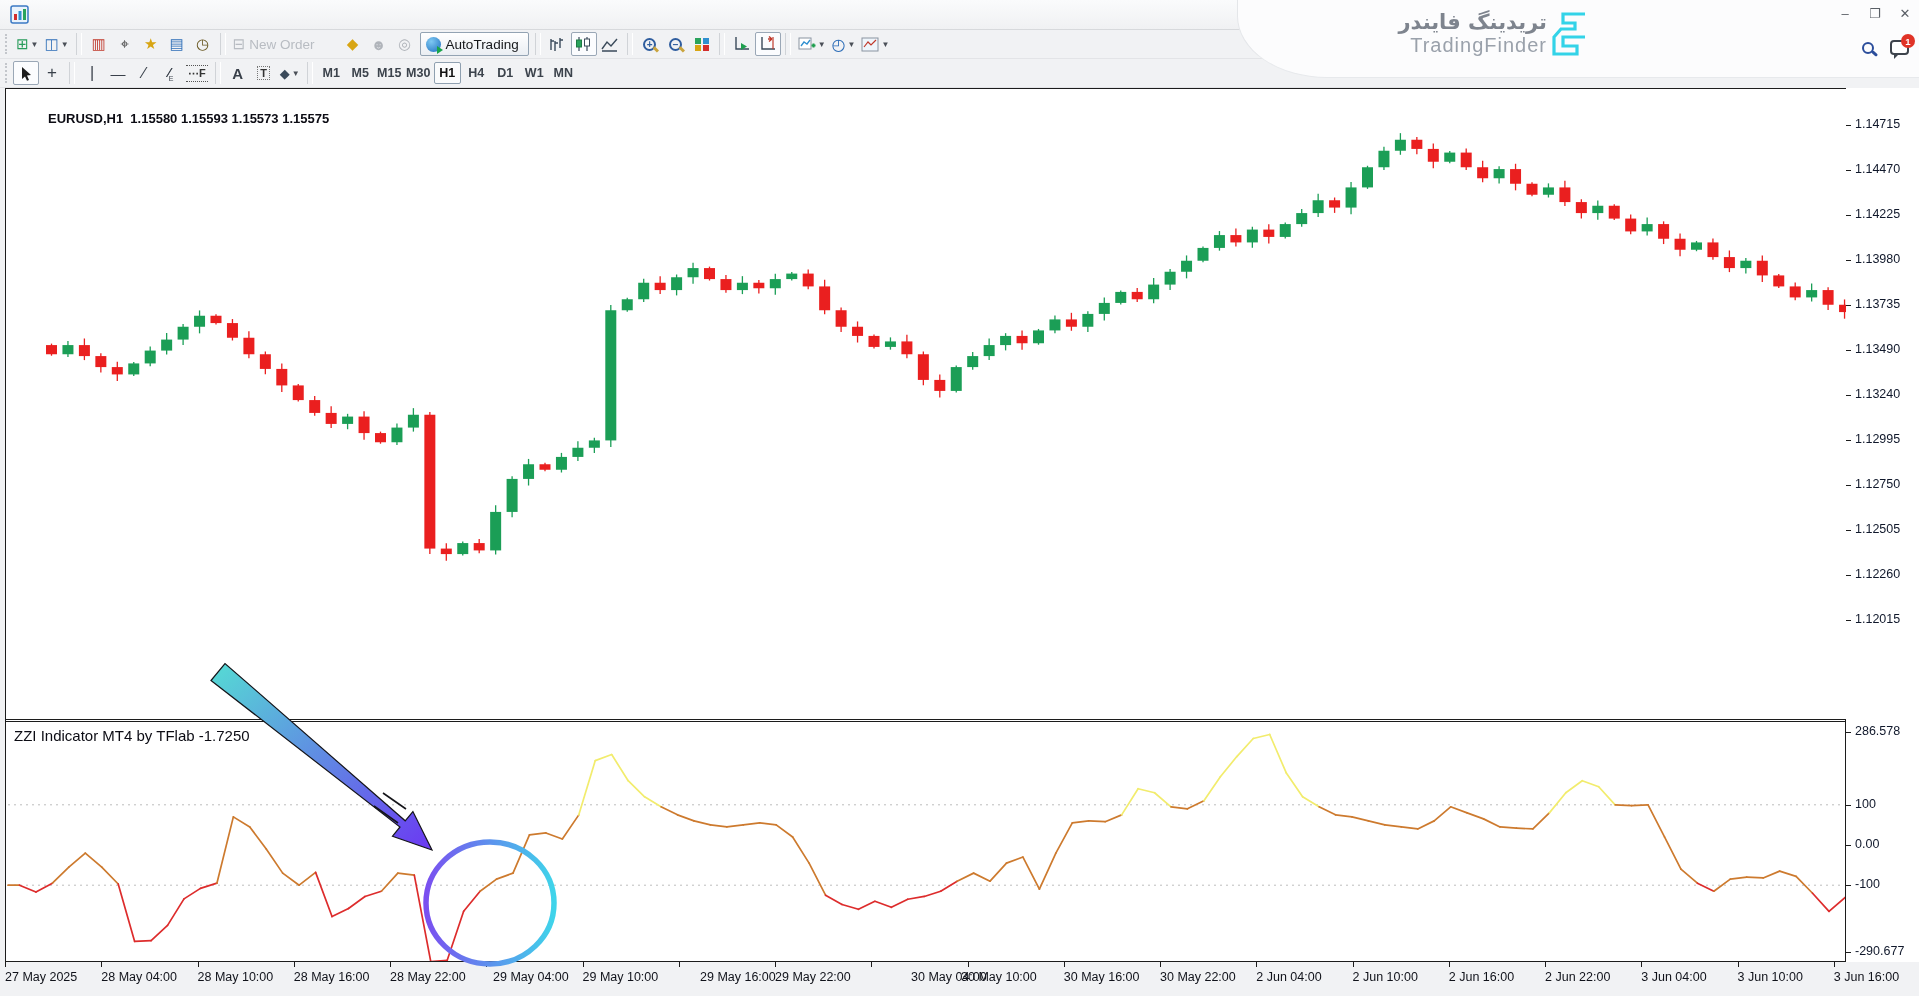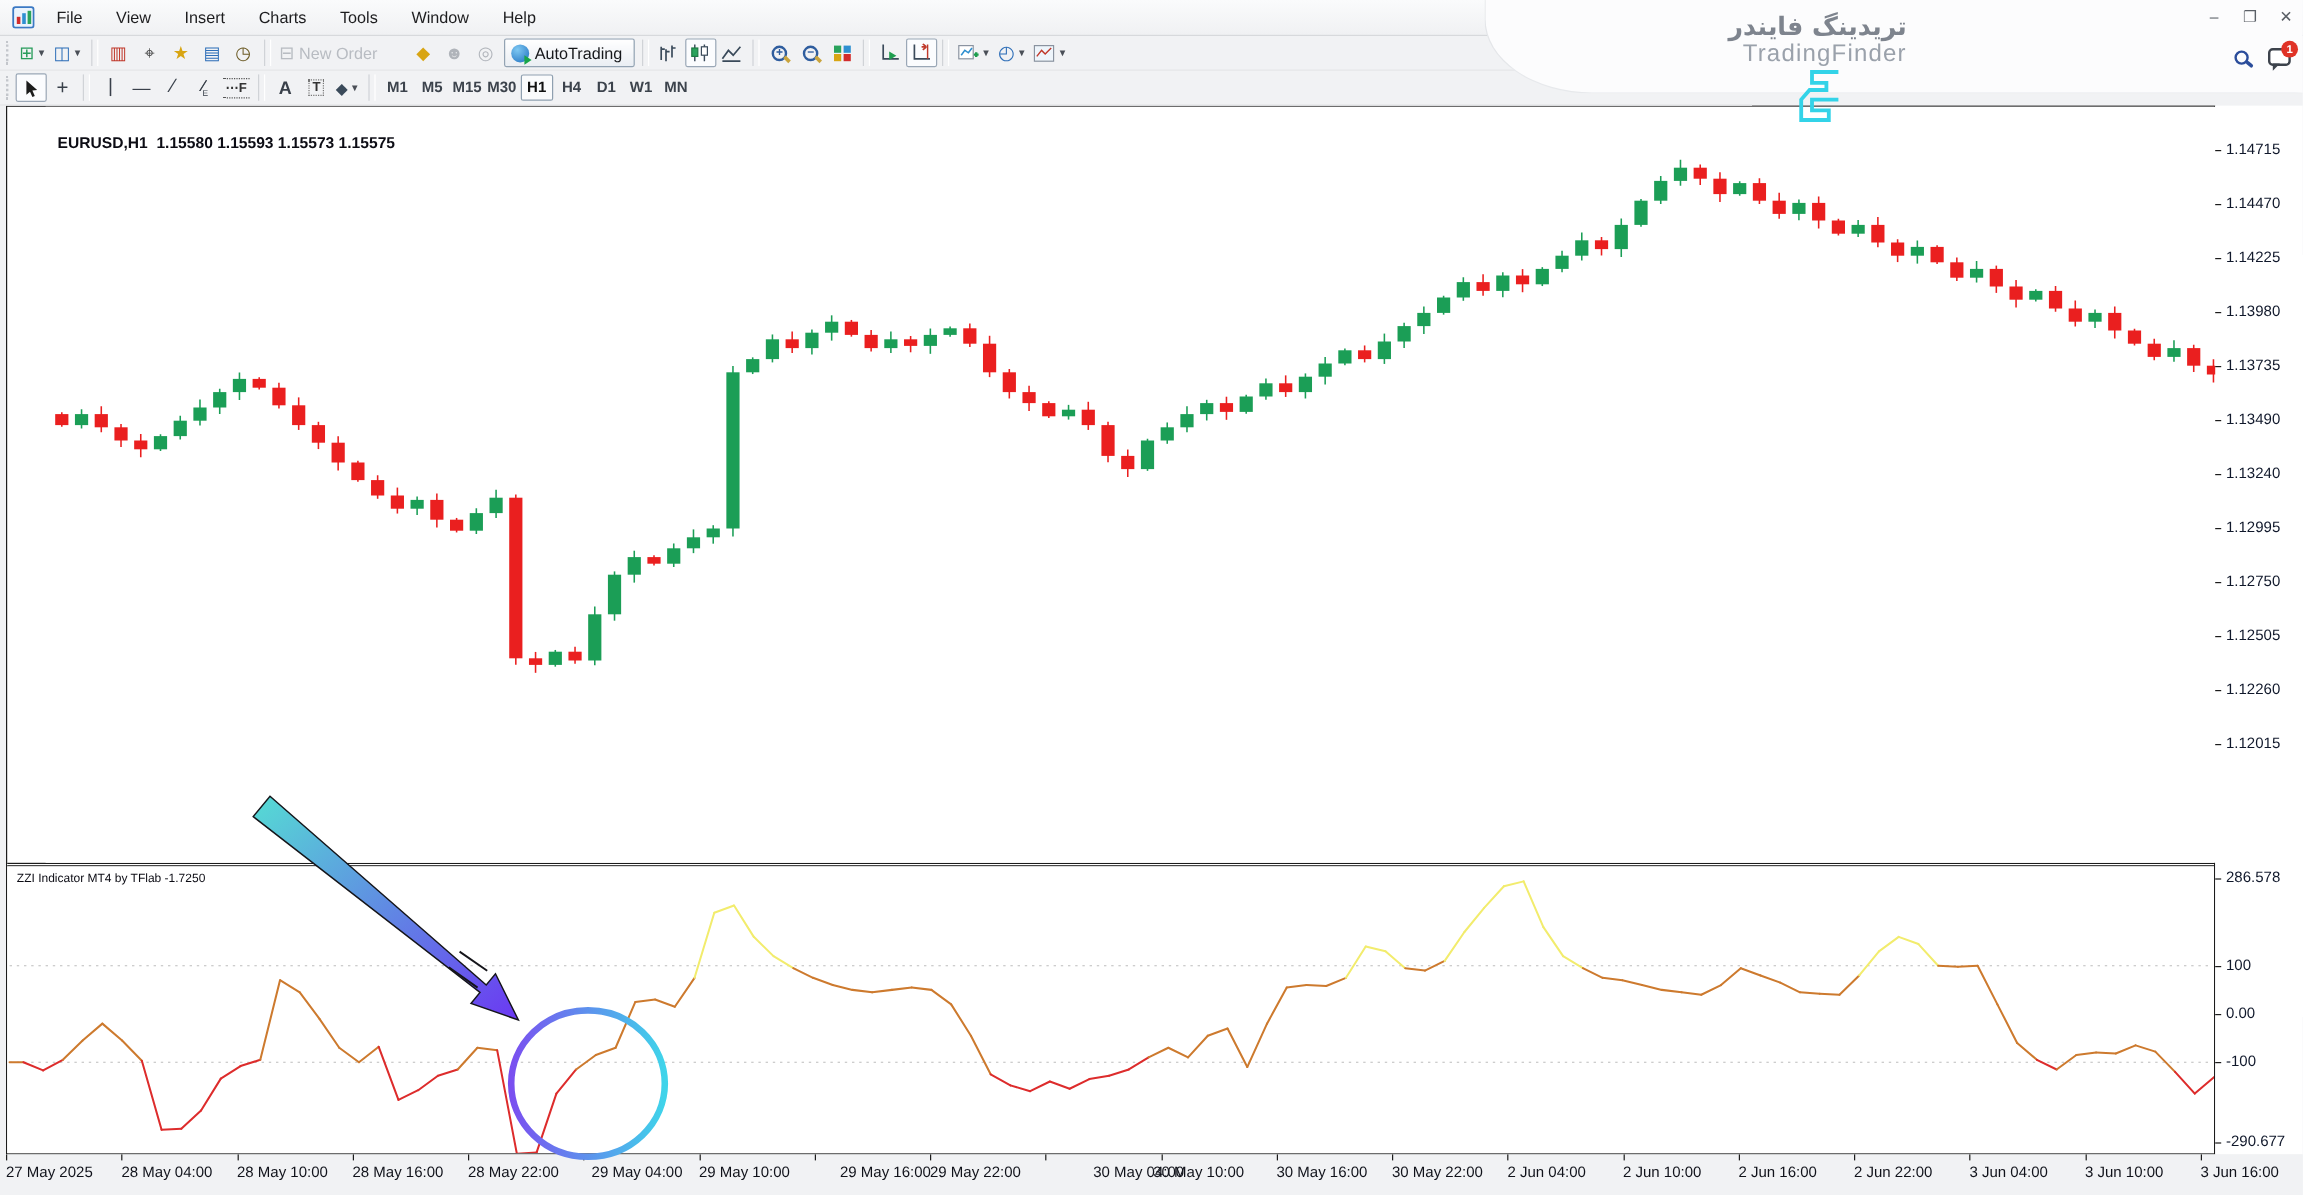--- a/index.html
+++ b/index.html
@@ -40,21 +40,21 @@
   .tfbtn { min-width:27px; height:22px; display:flex; align-items:center; justify-content:center;
     font-size:12.5px; font-weight:bold; color:#3c434c; border:1px solid transparent; border-radius:2px; margin:0 1px; }
   .tfbtn.active { border:1px solid #8fa0b0; background:#fafbfc; color:#111; }
   .fib { font-size:11px; font-weight:bold; color:#333; border-top:1px dotted #555; border-bottom:1px dotted #555; padding:1px 2px; }
   .tlabel { font-size:11px; font-weight:bold; color:#333; border:1px dotted #777; padding:0 2px; }
 
   
   #brand-plate { position:absolute; right:0; top:0; width:682px; height:78px; background:#fcfcfd;
     border-bottom-left-radius:90px 62px; border-left:1px solid #e4e6e9; border-bottom:1px solid #e7e9ec;
     z-index:10; }
-  #brand-wrap { position:absolute; right:330px; top:10px; display:flex; align-items:center; gap:0;flex-direction:column; }
+  #brand-wrap { position:absolute; right:330px; top:10px; display:flex; align-items:center; gap:0; }
   #brand-text { text-align:right; }
   #brand-fa { font-family:"DejaVu Sans", sans-serif; font-size:21px; font-weight:bold; color:#7e848e; direction:rtl; }
   #brand-en { font-size:20px; color:#9aa1ab; letter-spacing:1px; }
   #win-controls { position:absolute; right:6px; top:6px; display:flex; gap:14px; font-size:13px; color:#5a5f66; }
   #win-controls span { width:16px; text-align:center; }
   #plate-actions { position:absolute; right:10px; top:40px; display:flex; gap:16px; align-items:center; }
   #search-icon { width:12px; height:12px; border:2.5px solid #2b4d9b; border-radius:50%; position:relative; }
   #search-icon::after { content:""; position:absolute; width:7px; height:3px; background:#2b4d9b;
     right:-6px; bottom:-3px; transform:rotate(40deg); border-radius:2px; }
   #chat-icon { width:19px; height:15px; border:2px solid #3d434c; border-radius:4px; position:relative; background:#fff; }
@@ -63,21 +63,21 @@
   #chat-badge { position:absolute; right:-8px; top:-8px; width:14px; height:14px; background:#e03327;
     color:#fff; font-size:9.5px; font-weight:bold; border-radius:50%; display:flex; align-items:center; justify-content:center; }
 
   
   #chart-frame { position:absolute; left:5px; top:88px; width:1841px; height:874px;
     border:1px solid #1c1c1c; background:#fff; }
   #main-pane { position:relative; width:100%; height:630px; background:#fff; overflow:hidden;margin-left:32px; }
   #symbol-line { position:absolute; left:10px; top:22px; font-size:13px; font-weight:bold; color:#0c0c14; white-space:pre; }
   #splitter { height:3px; border-top:1px solid #1c1c1c; border-bottom:1px solid #1c1c1c; background:#fff; }
   #ind-pane { position:relative; width:100%; height:239px; background:#fff; overflow:hidden; }
-  #ind-title { position:absolute; left:8px; top:5px; font-size:10px; color:#0c0c14; }
+  #ind-title { position:absolute; left:8px; top:5px; font-size:15px; color:#0c0c14; }
 
   
   #price-axis { position:absolute; left:1846px; top:88px; width:73px; height:874px; background:#fff; }
   .axis-label { position:absolute; left:9px; font-size:12.5px; color:#10182b; white-space:nowrap; }
   .ptick { position:absolute; left:0; width:5px; height:1px; background:#1c1c1c; }
   #time-axis { position:absolute; left:0; top:962px; width:1919px; height:34px; background:#f1f2f4; }
   .time-label { position:absolute; top:8px; font-size:12.5px; color:#10121a; white-space:nowrap; }
   .ttick { position:absolute; top:0; width:1px; height:5px; background:#1c1c1c; }
 
   
@@ -90,29 +90,20 @@
 </head>
 <body>
 
 <div id="menubar">
   <svg id="app-icon" viewBox="0 0 19 19">
     <rect x="1" y="1" width="17" height="17" rx="2" fill="#eaf3fc" stroke="#3b79c4" stroke-width="1.5"></rect>
     <rect x="4" y="9" width="3" height="6" fill="#d22c2c"></rect>
     <rect x="8.5" y="6" width="3" height="9" fill="#2e8fd0"></rect>
     <rect x="13" y="4" width="3" height="11" fill="#2aa35c"></rect>
   </svg>
-  <div id="menu-items" style="display: flex;">
-      <span class="menu-item">File</span>
-      <span class="menu-item">View</span>
-      <span class="menu-item">Insert</span>
-      <span class="menu-item">Charts</span>
-      <span class="menu-item">Tools</span>
-      <span class="menu-item">Window</span>
-      <span class="menu-item">Help</span>
-    </div>
 </div>
 
 <div id="toolbar1" class="toolbar">
   <div class="grip"></div>
   <div class="tbtn">
       <span style="color:#2a9d5c;">⊞</span>
       <span class="caret">▼</span>
     </div>
   <div class="tbtn">
       <span style="color:#2f6fb8;">◫</span>

